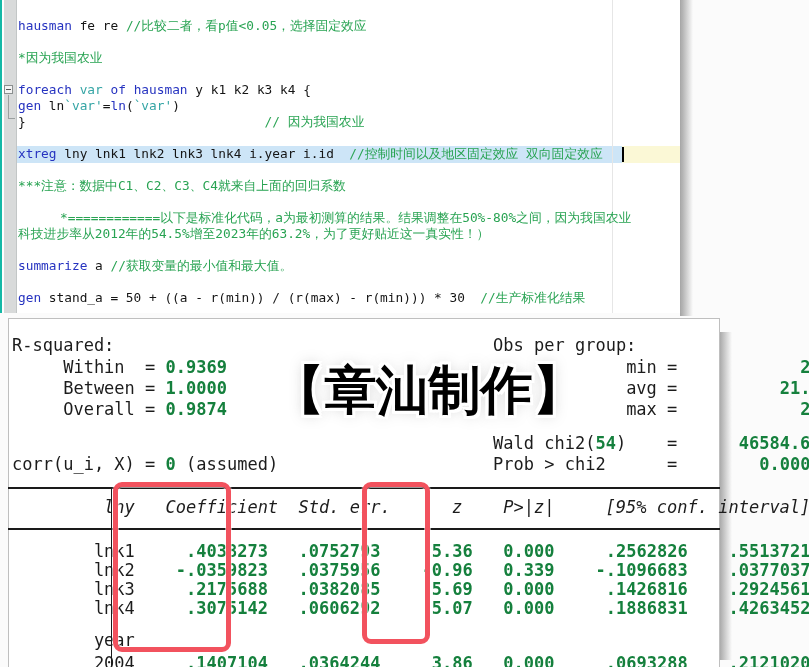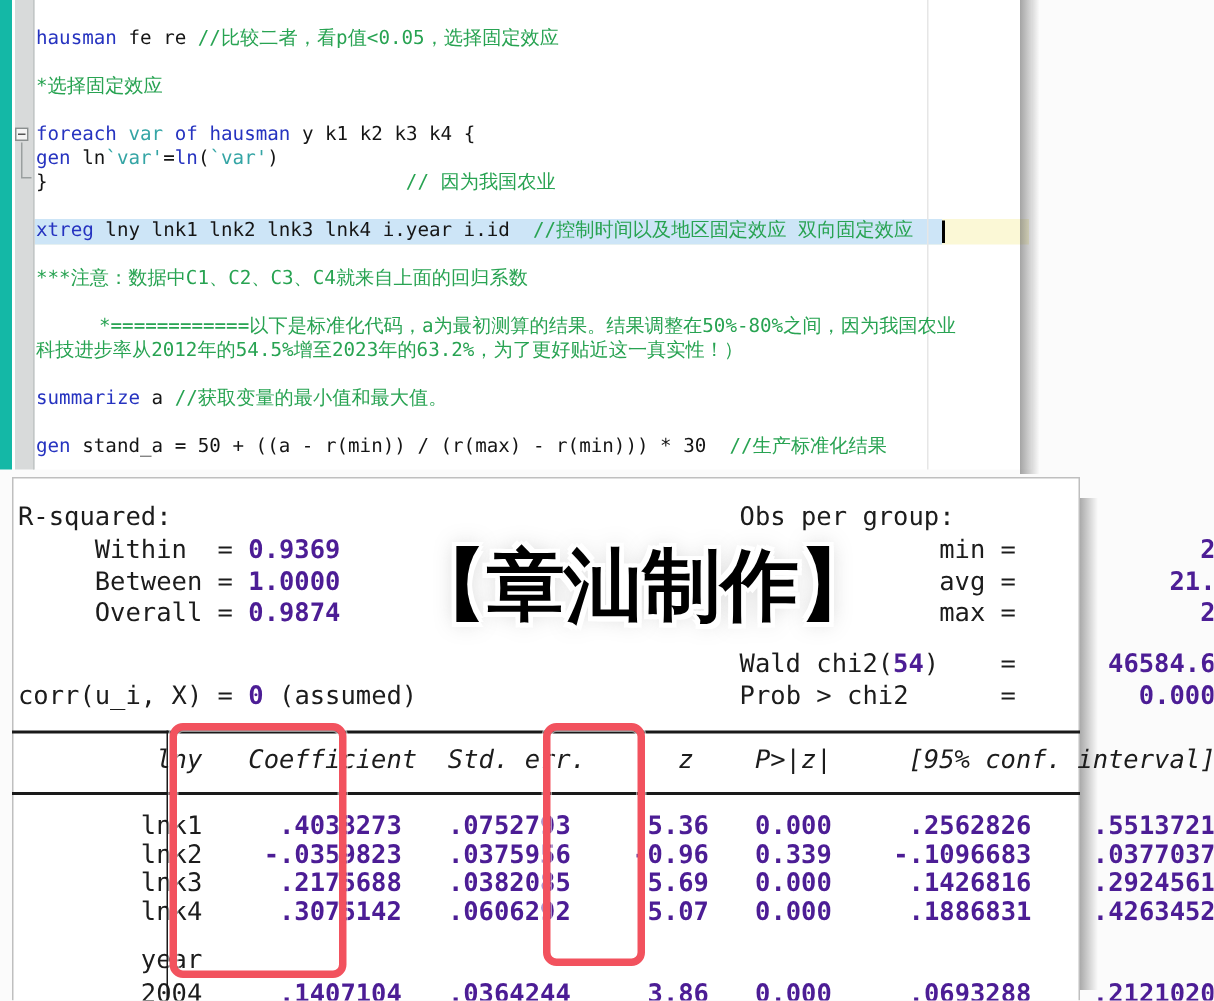--- a/index.html
+++ b/index.html
@@ -6,21 +6,21 @@
   body{
     width:809px;height:667px;position:relative;overflow:hidden;
     background:#fbfbfb;
     font-family:"DejaVu Sans Mono", monospace;
   }
   .layer{position:absolute;left:0;top:0;width:809px;height:667px;}
 
   
   .editor-panel{
     position:absolute;left:0;top:0;width:680px;height:313px;
-    background:#ffffff;border-left:8px solid #14b8a6;
+    background:#ffffff;border-left:2px solid #14b8a6;
   }
   .editor-shadow{
     position:absolute;left:680px;top:0;width:13px;height:316px;
     background:linear-gradient(to right, rgba(90,90,90,.55), rgba(120,120,120,0));
   }
   .gutter{
     position:absolute;left:2px;top:0;width:12px;height:313px;
     background:#d8dada;border-right:1px solid #c2c6c6;
   }
   .margin-guide{
@@ -52,21 +52,21 @@
     background:#ffffff;border:1px solid #bfbfbf;border-bottom:none;box-sizing:border-box;
   }
   .results-shadow{
     position:absolute;left:720px;top:332px;width:12px;height:328px;
     background:linear-gradient(to right, rgba(90,90,90,.5), rgba(120,120,120,0));
   }
   .res-line{
     position:absolute;left:12px;font-size:17px;line-height:15px;
     white-space:pre;color:#1c1c1c;
   }
-  .res-line .b{font-weight:bold;color:#4c1d95;}
+  .res-line .b{font-weight:bold;color:#15803d;}
   .t-rule{position:absolute;left:8px;width:712px;height:2px;background:#1a1a1a;}
   .t-vline{position:absolute;left:111px;top:487px;width:1px;height:180px;background:#1a1a1a;}
 
   
   .red-box{
     position:absolute;border:5px solid #f2525e;border-radius:9px;
     box-shadow:0 0 0 1px rgba(255,255,255,.55), inset 0 0 0 1px rgba(255,255,255,.55);
   }
   .red-box-coef{left:113px;top:482px;width:108px;height:160px;}
   .red-box-p{left:362px;top:482px;width:58px;height:152px;}
@@ -93,21 +93,21 @@
     <div class="hl-selection"></div>
     <div class="margin-guide"></div>
     <div class="gutter"></div>
     <div class="fold-box">
         <span class="minus"></span>
       </div>
     <div class="fold-line"></div>
     <div class="fold-foot"></div>
     <div id="code-lines">
         <div class="code-line" style="top: 18px;"><span class="tk-kw">hausman</span><span class="tk-txt"> fe re </span><span class="tk-com">//比较二者，看p值&lt;0.05，选择固定效应</span></div>
-        <div class="code-line" style="top: 50px;"><span class="tk-com">*选择固定效应</span></div>
+        <div class="code-line" style="top: 50px;"><span class="tk-com">*因为我国农业</span></div>
         <div class="code-line" style="top: 82px;"><span class="tk-kw">foreach</span><span class="tk-txt"> </span><span class="tk-mac">var</span><span class="tk-txt"> </span><span class="tk-kw">of</span><span class="tk-txt"> </span><span class="tk-kw">hausman</span><span class="tk-txt"> y k1 k2 k3 k4 {</span></div>
         <div class="code-line" style="top: 98px;"><span class="tk-kw">gen</span><span class="tk-txt"> ln</span><span class="tk-mac">`var'</span><span class="tk-txt">=</span><span class="tk-kw">ln</span><span class="tk-txt">(</span><span class="tk-mac">`var'</span><span class="tk-txt">)</span></div>
         <div class="code-line" style="top: 114px;"><span class="tk-txt">}                               </span><span class="tk-com">// 因为我国农业</span></div>
         <div class="code-line" style="top: 146px; text-align: center;"><span class="tk-kw">xtreg</span><span class="tk-txt"> lny lnk1 lnk2 lnk3 lnk4 i.year i.id  </span><span class="tk-com">//控制时间以及地区固定效应 双向固定效应</span></div>
         <div class="code-line" style="top: 178px;"><span class="tk-com">***注意：数据中C1、C2、C3、C4就来自上面的回归系数</span></div>
         <div class="code-line" style="top: 210px; margin-left: 42px;"><span class="tk-com">*============以下是标准化代码，a为最初测算的结果。结果调整在50%-80%之间，因为我国农业</span></div>
         <div class="code-line" style="top: 226px; text-align: center;"><span class="tk-com">科技进步率从2012年的54.5%增至2023年的63.2%，为了更好贴近这一真实性！）</span></div>
         <div class="code-line" style="top: 258px;"><span class="tk-kw">summarize</span><span class="tk-txt"> a </span><span class="tk-com">//获取变量的最小值和最大值。</span></div>
         <div class="code-line" style="top: 290px;"><span class="tk-kw">gen</span><span class="tk-txt"> stand_a = 50 + ((a - r(min)) / (r(max) - r(min))) * 30  </span><span class="tk-com">//生产标准化结果</span></div>
       </div>

